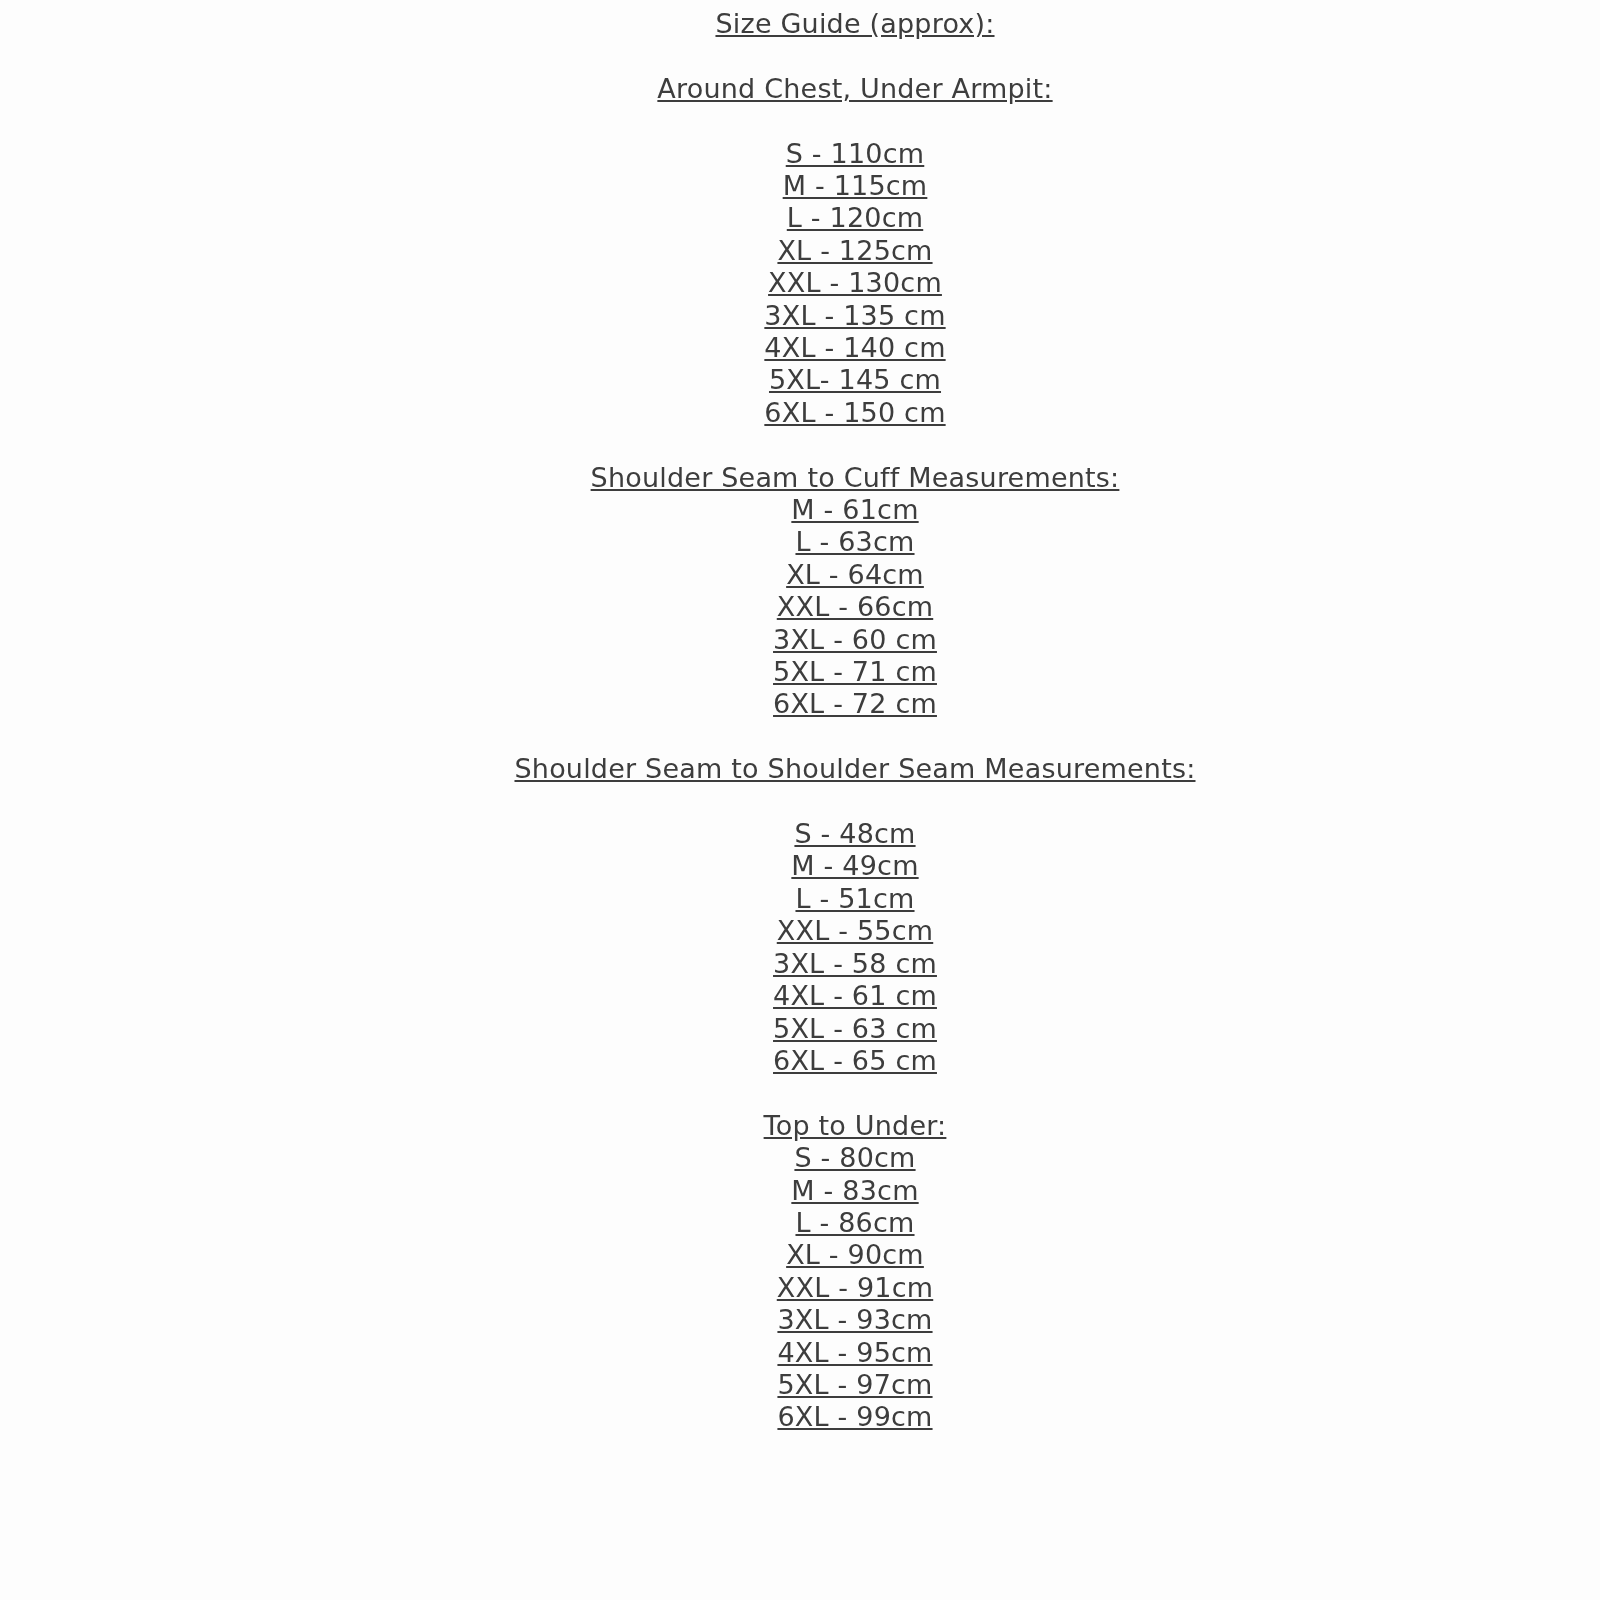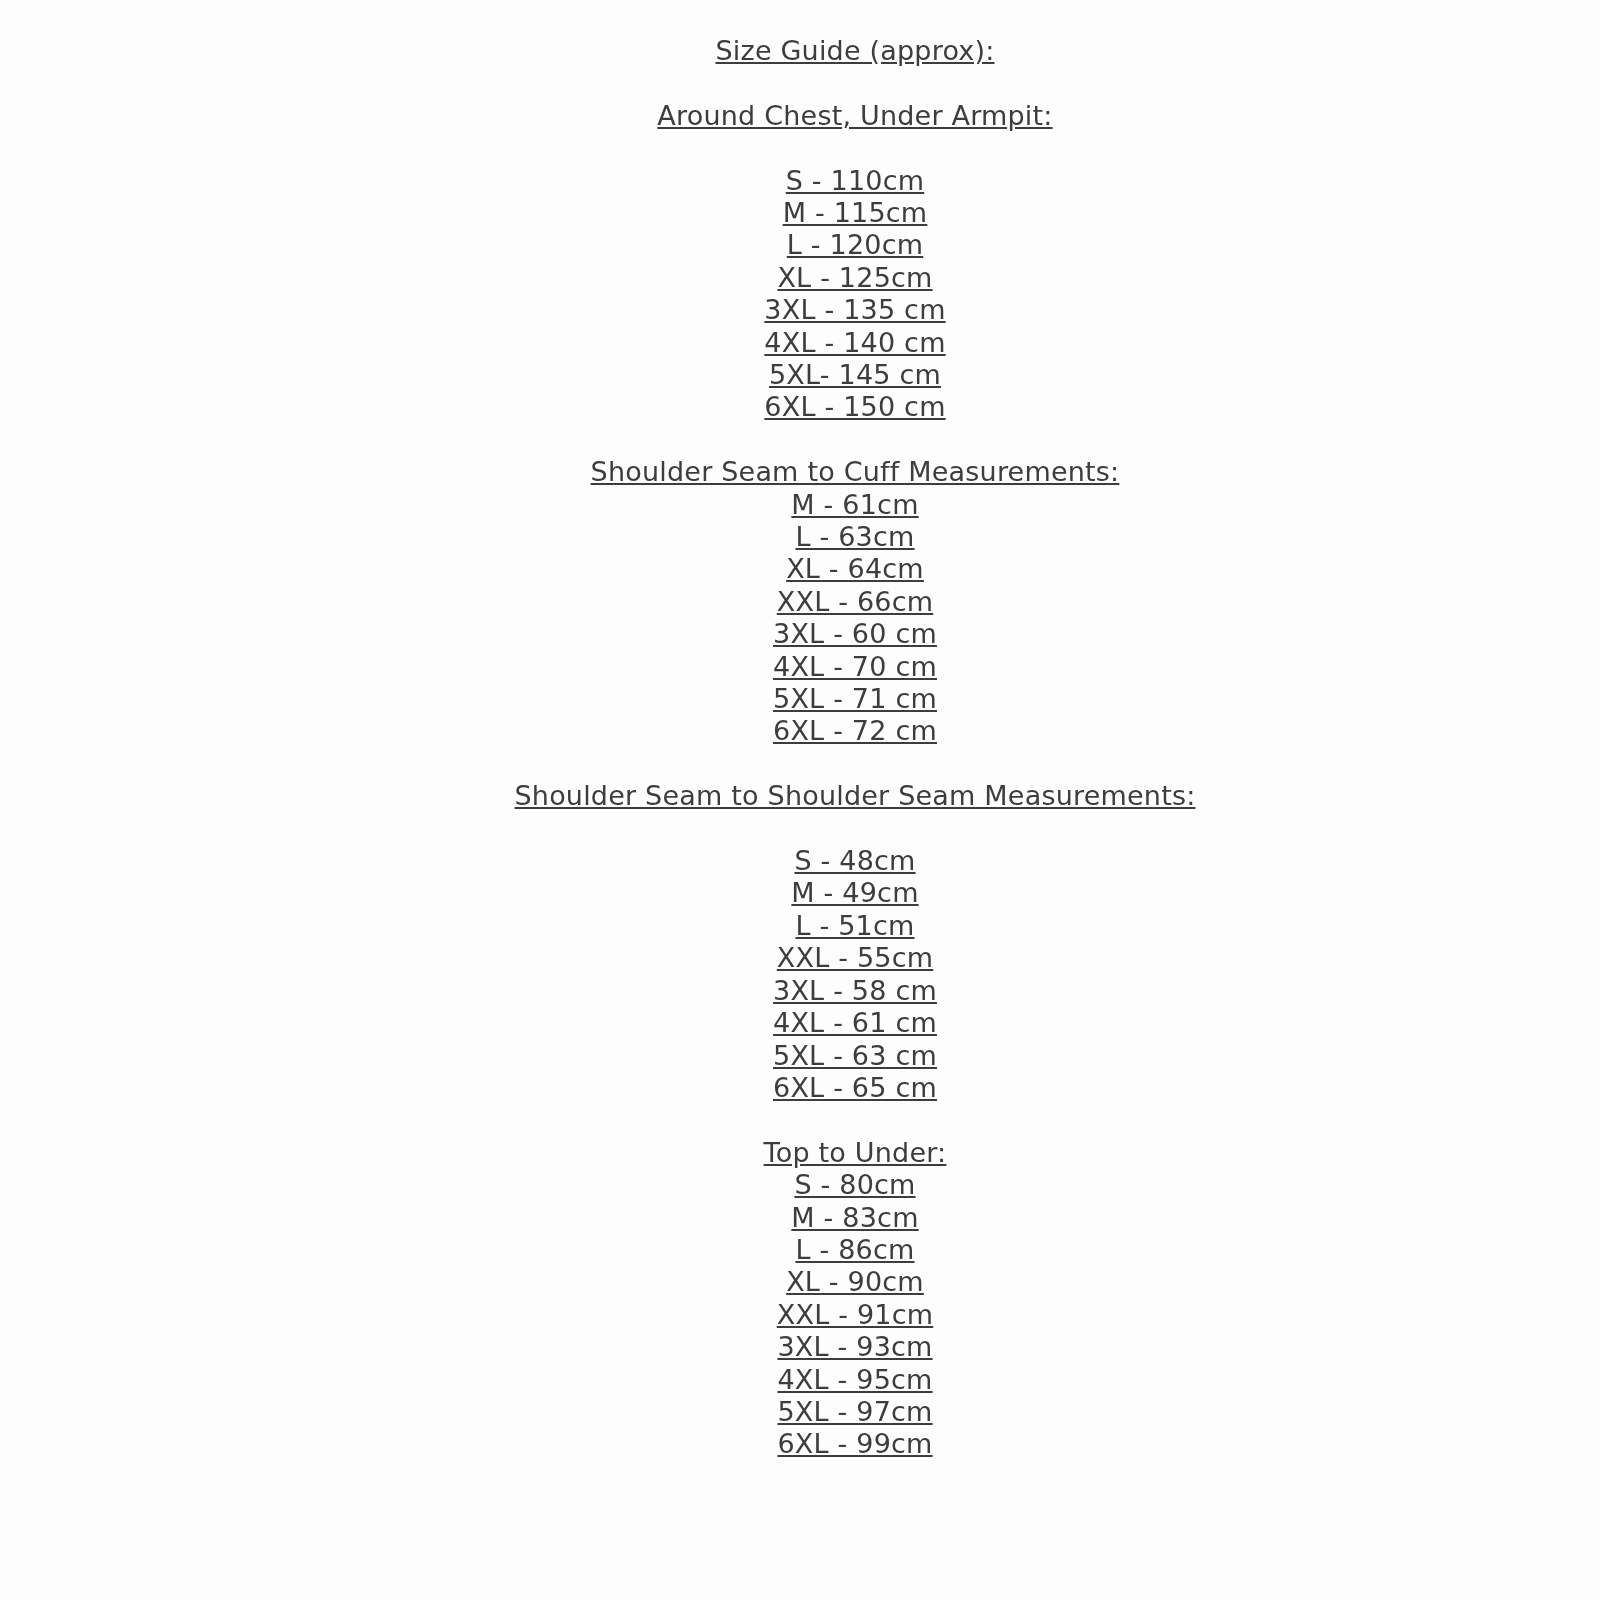--- a/index.html
+++ b/index.html
@@ -11,21 +11,21 @@
   }
   body {
     width: 1600px;
     height: 1600px;
     font-family: "DejaVu Sans", "Liberation Sans", sans-serif;
     color: #3d3d3d;
   }
   .doc {
     box-sizing: border-box;
     width: 1600px;
-    padding-top: 35px;
+    padding-top: 8px;
     padding-left: 110px; 
     text-align: center;
     font-size: 27px;
     line-height: 32.4px;
     letter-spacing: 0.2px;
   }
   .line { white-space: pre; text-decoration: underline; }
   .title { text-decoration: underline; }
   .blank { height: 32.4px; }
 </style>
@@ -37,35 +37,35 @@
   <div class="line title">Size Guide (approx):</div>
   <div class="blank"></div>
 
   <div class="section">
     <div class="line heading">Around Chest, Under Armpit:</div>
     <div class="blank"></div>
     <div class="line">S - 110cm</div>
     <div class="line">M - 115cm</div>
     <div class="line">L - 120cm</div>
     <div class="line">XL - 125cm</div>
+    <div class="line">XXL - 130cm</div>
     <div class="line">3XL - 135 cm</div>
     <div class="line">4XL - 140 cm</div>
     <div class="line">5XL- 145 cm</div>
     <div class="line">6XL - 150 cm</div>
   </div>
   <div class="blank"></div>
 
   <div class="section">
     <div class="line heading">Shoulder Seam to Cuff Measurements:</div>
     <div class="line">M - 61cm</div>
     <div class="line">L - 63cm</div>
     <div class="line">XL - 64cm</div>
     <div class="line">XXL - 66cm</div>
     <div class="line">3XL - 60 cm</div>
-    <div class="line">4XL - 70 cm</div>
     <div class="line">5XL - 71 cm</div>
     <div class="line">6XL - 72 cm</div>
   </div>
   <div class="blank"></div>
 
   <div class="section">
     <div class="line heading">Shoulder Seam to Shoulder Seam Measurements:</div>
     <div class="blank"></div>
     <div class="line">S - 48cm</div>
     <div class="line">M - 49cm</div>

